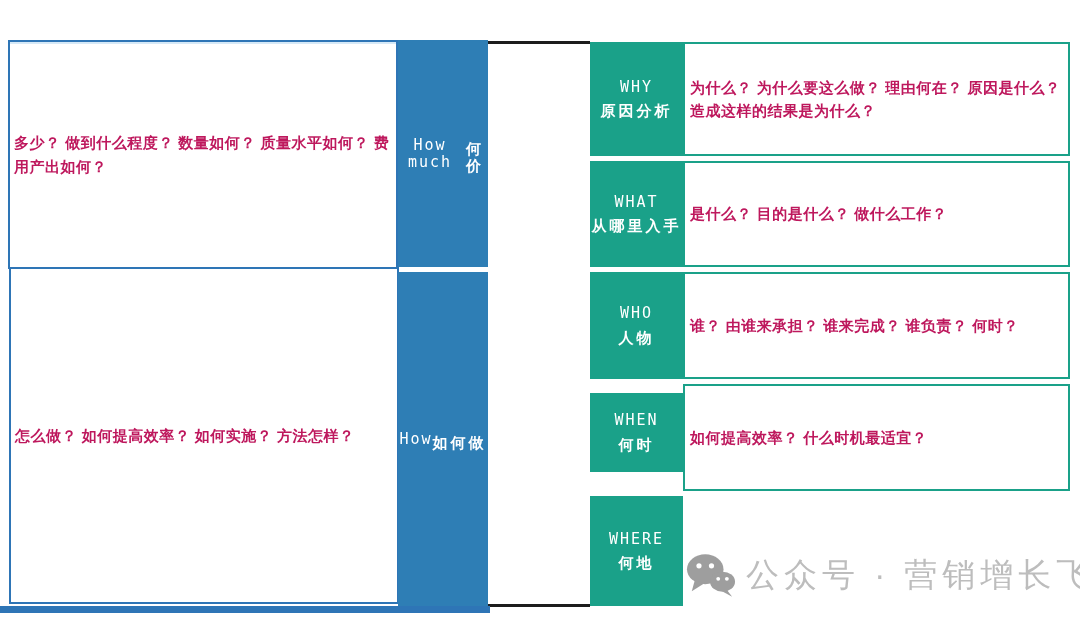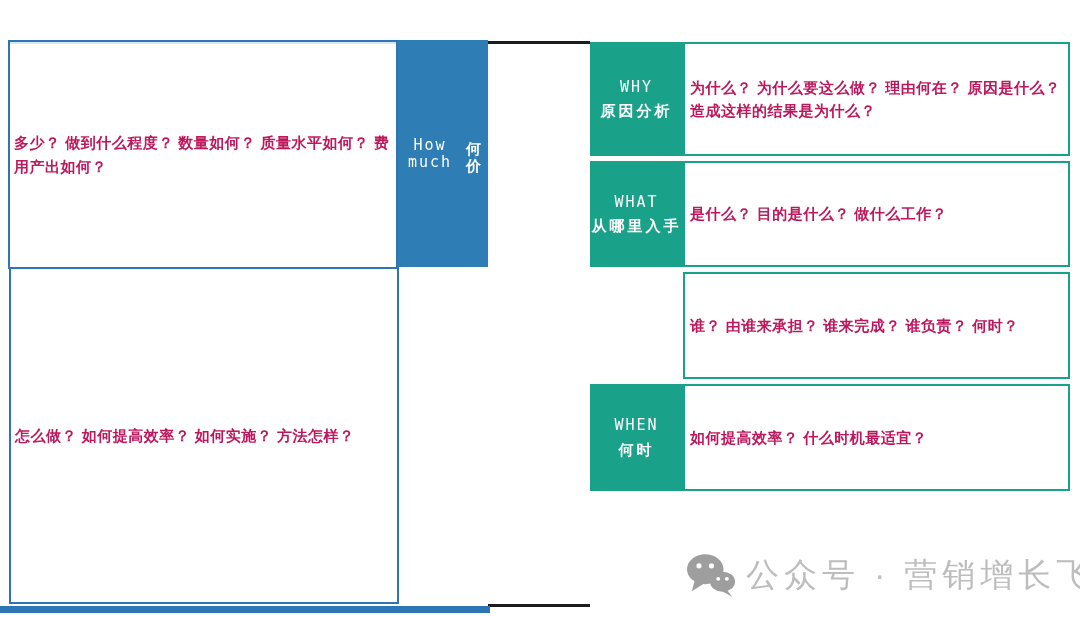--- a/index.html
+++ b/index.html
@@ -64,35 +64,47 @@
     <div class="q-text">多少？ 做到什么程度？ 数量如何？ 质量水平如何？ 费用产出如何？</div>
   </div>
   <div class="abs q-cell" style="left:9px;top:267px;width:390px;height:337px;">
     <div class="q-text">怎么做？ 如何提高效率？ 如何实施？ 方法怎样？</div>
   </div>
 
   <div class="abs blue-cell" style="left:398px;top:40px;width:90px;height:227px;">
     <div class="hdr-en">How much</div>
     <div class="hdr-cn">何价</div>
   </div>
+  <div class="abs blue-cell" style="left:398px;top:272px;width:90px;height:334px;">
+    <div class="hdr-en">How</div>
+    <div class="hdr-cn">如何做</div>
+  </div>
 
   <div class="abs line" style="left:488px;top:41px;width:102px;height:3px;"></div>
   <div class="abs line" style="left:488px;top:604px;width:102px;height:3px;"></div>
 
   <div class="abs green-cell" style="left:590px;top:42px;width:93px;height:114px;">
     <div class="hdr-en">WHY</div>
     <div class="hdr-cn">原因分析</div>
   </div>
   <div class="abs green-cell" style="left:590px;top:161px;width:93px;height:106px;">
     <div class="hdr-en">WHAT</div>
     <div class="hdr-cn">从哪里入手</div>
   </div>
-  <div class="abs green-cell" style="left:590px;top:384px;width:93px;height:107px;">
+  <div class="abs green-cell" style="left:590px;top:272px;width:93px;height:107px;">
+    <div class="hdr-en">WHO</div>
+    <div class="hdr-cn">人物</div>
+  </div>
+  <div class="abs green-cell" style="left:590px;top:393px;width:93px;height:79px;">
     <div class="hdr-en">WHEN</div>
     <div class="hdr-cn">何时</div>
+  </div>
+  <div class="abs green-cell" style="left:590px;top:496px;width:93px;height:110px;">
+    <div class="hdr-en">WHERE</div>
+    <div class="hdr-cn">何地</div>
   </div>
 
   <div class="abs a-cell" style="left:683px;top:42px;width:387px;height:114px;">
     <div class="q-text">为什么？ 为什么要这么做？ 理由何在？ 原因是什么？ 造成这样的结果是为什么？</div>
   </div>
   <div class="abs a-cell" style="left:683px;top:161px;width:387px;height:106px;">
     <div class="q-text">是什么？ 目的是什么？ 做什么工作？</div>
   </div>
   <div class="abs a-cell" style="left:683px;top:272px;width:387px;height:107px;">
     <div class="q-text">谁？ 由谁来承担？ 谁来完成？ 谁负责？ 何时？</div>

